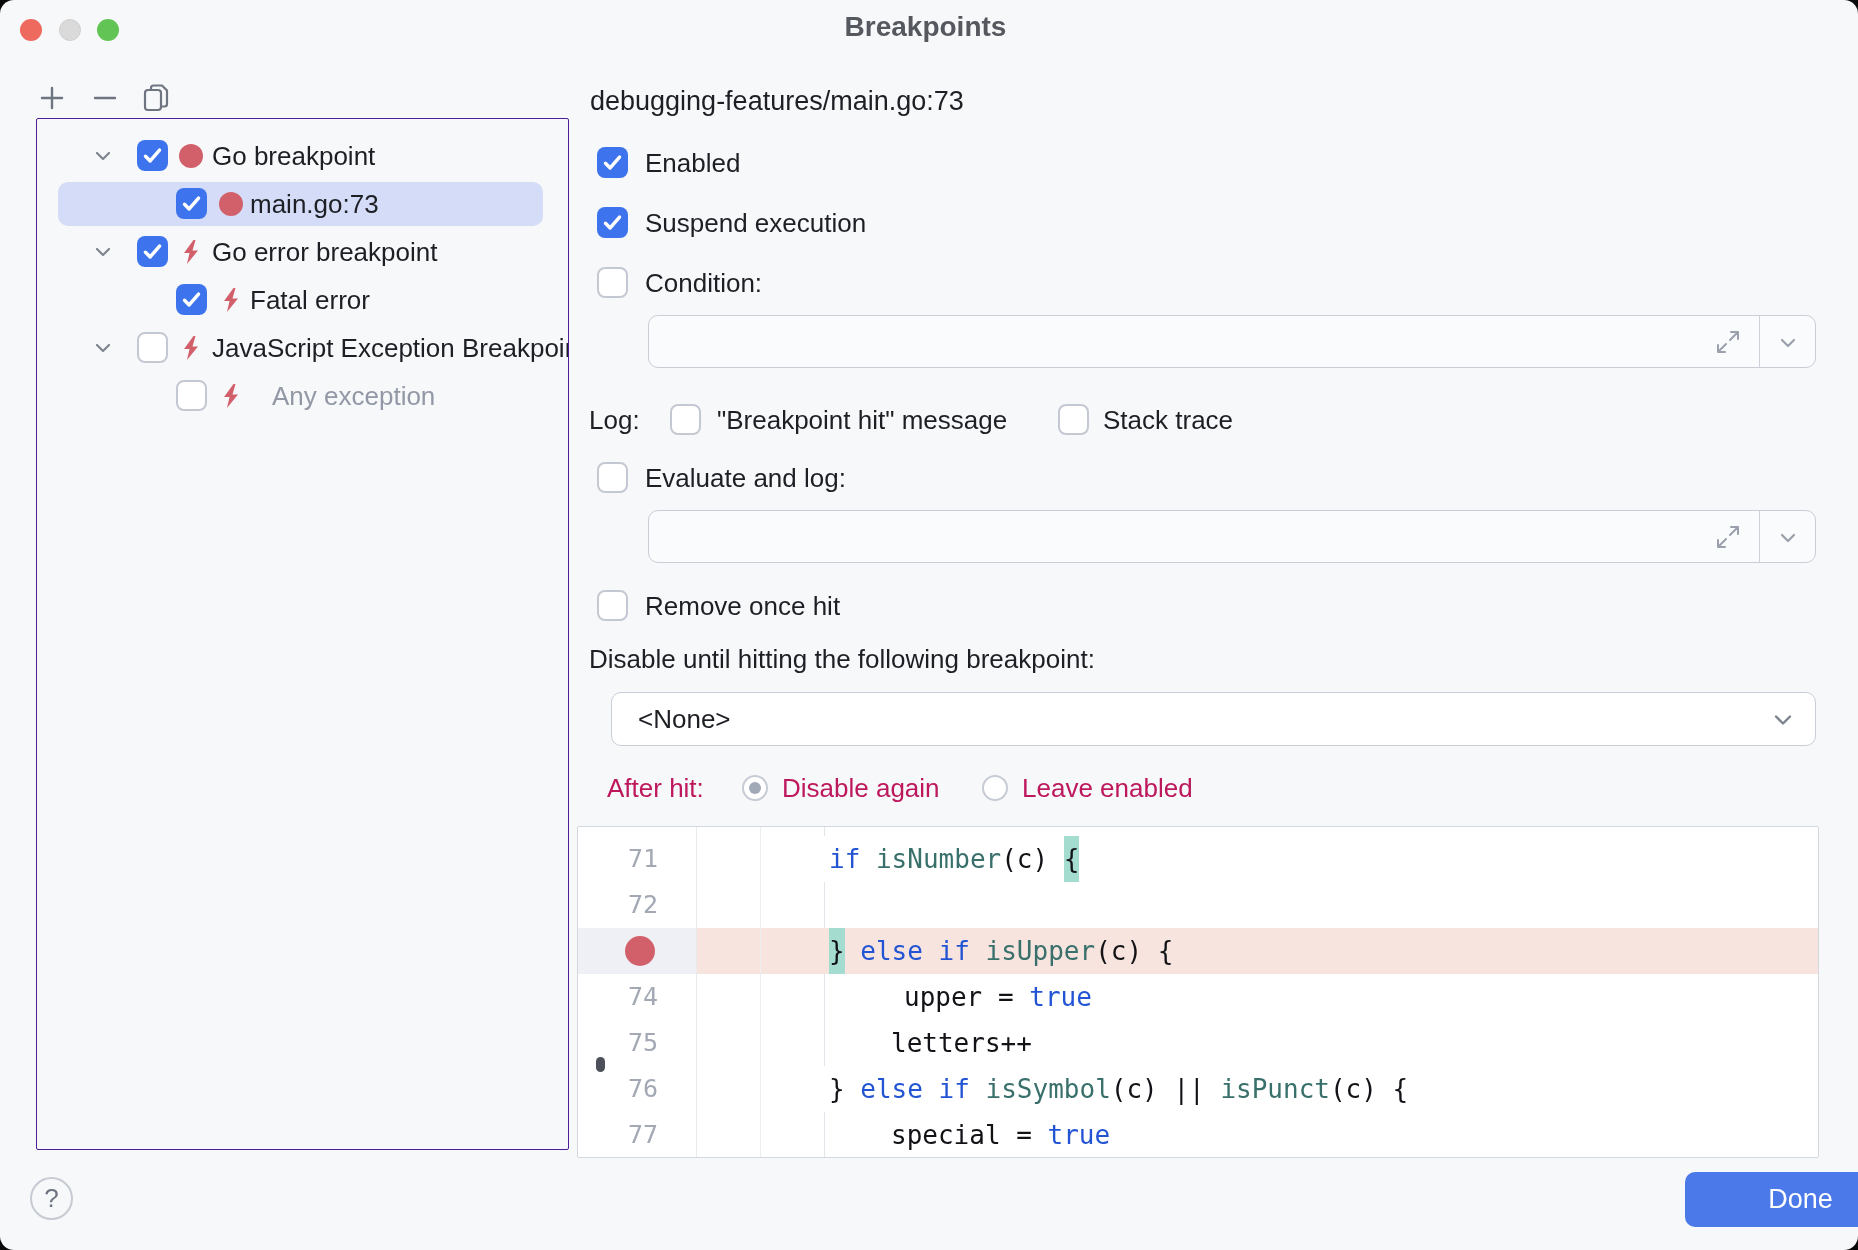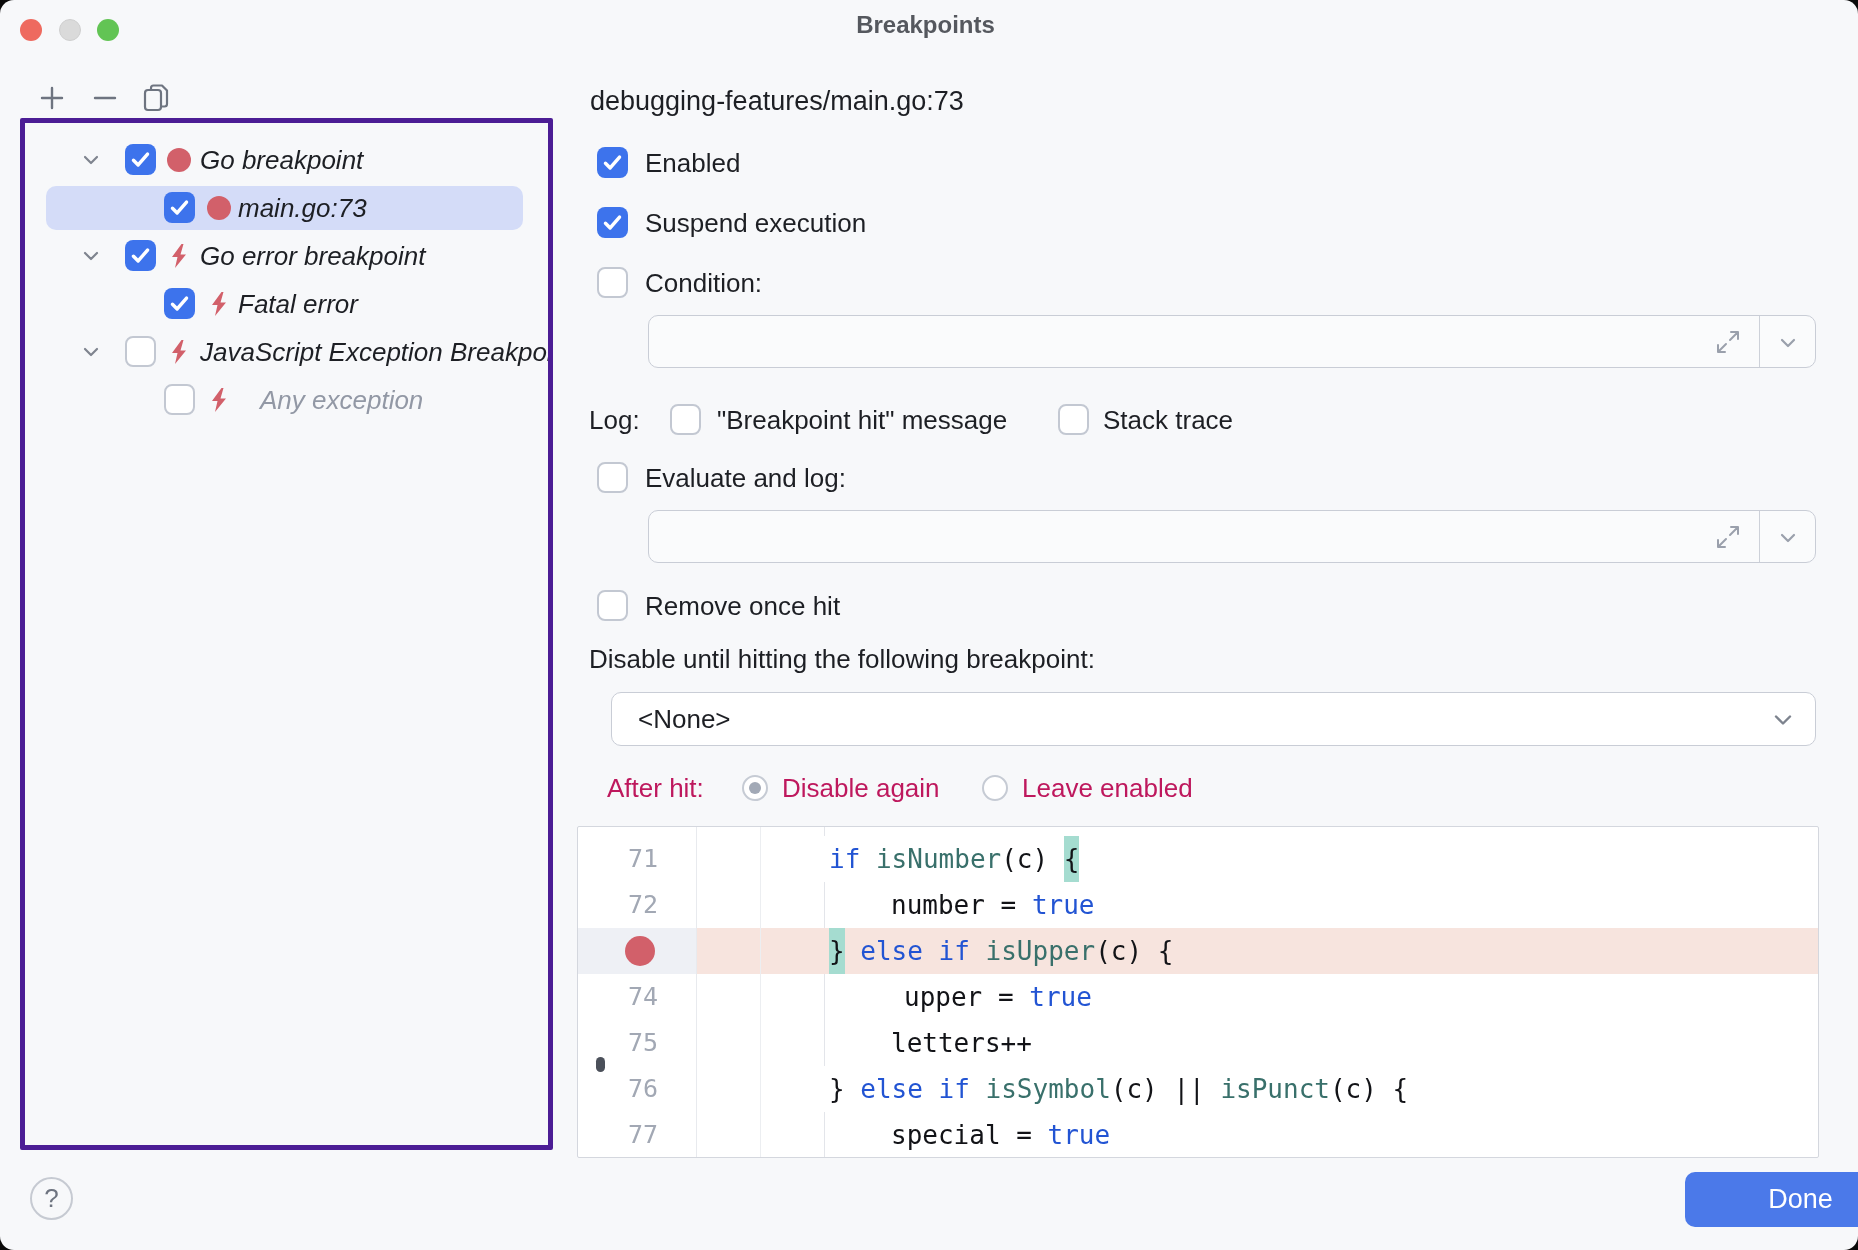--- a/index.html
+++ b/index.html
@@ -1,29 +1,29 @@
 <!DOCTYPE html>
 <html><head>
 <meta charset="utf-8">
 <style>
   html,body{margin:0;padding:0;background:#0a0a0a;}
   body{width:1858px;height:1250px;position:relative;font-family:"Liberation Sans",sans-serif;}
   .window{position:absolute;inset:0;background:#f7f8fa;border-radius:14px;overflow:hidden;}
   
   .titlebar{position:absolute;top:0;left:0;right:0;height:54px;}
-  .win-title{position:absolute;top:11px;left:0;right:7px;text-align:center;font-size:24px;font-weight:700;color:#55585e;}
+  .win-title{position:absolute;top:11px;left:0;right:7px;text-align:center;font-size:28px;font-weight:700;color:#55585e;}
   .tl{position:absolute;top:19px;width:22px;height:22px;border-radius:50%;}
   .tl.red{left:20px;background:#ee6a5f;}
   .tl.gray{left:59px;background:#dadada;border:1px solid #cfcfcf;box-sizing:border-box;}
   .tl.green{left:97px;background:#62c454;}
   
   .ticon{position:absolute;width:32px;height:32px;top:82px;}
   .ticon svg{width:100%;height:100%;}
   
-  .tree-panel{position:absolute;left:20px;top:118px;width:533px;height:1032px;border:5px solid #4c1d95;border-radius:2px;box-sizing:border-box;overflow:hidden;font-style:italic;}
+  .tree-panel{position:absolute;left:36px;top:118px;width:533px;height:1032px;border:1px solid #4c1d95;border-radius:2px;box-sizing:border-box;overflow:hidden;}
   .trow{position:absolute;left:0;width:100%;height:48px;}
   .trow .sel-bg{position:absolute;left:21px;right:25px;top:2px;bottom:2px;background:#d4dcf8;border-radius:10px;}
   .chev{position:absolute;width:28px;height:28px;top:10px;}
   .cbx{position:absolute;width:31px;height:31px;top:8px;border-radius:8px;box-sizing:border-box;}
   .cbx.on{background:#3d73ec;}
   .cbx.off{background:#fff;border:2px solid #c3c8d2;}
   .cbx svg{position:absolute;inset:3px;}
   .ticn{position:absolute;width:28px;height:28px;top:10px;}
   .tlabel{position:absolute;top:24px;transform:translateY(-50%);font-size:26px;color:#1d1f24;white-space:nowrap;}
   .tlabel.muted{color:#9298a5;margin-left:22px;}
@@ -243,21 +243,20 @@
         <div class="guide"></div>
         <div class="txt" style="left:313px"><span class="tk-p">lower = </span><span class="tk-k">true</span></div>
       </div>
       <div class="crow" style="top: 9px;">
         <div class="num">71</div>
         <div class="txt" style="left:251px"><span class="tk-k">if </span><span class="tk-f">isNumber</span><span class="tk-p">(c) </span><span class="tk-hl">{</span></div>
       </div>
       <div class="crow" style="top: 55px;">
         <div class="num">72</div>
         <div class="guide"></div>
-        <div class="txt" style="left:313px"><span class="tk-p">number = </span><span class="tk-k">true</span></div>
       </div>
       <div class="crow" style="top: 101px;">
         <div class="gutbg"></div>
         <div class="linebg"></div>
         <div class="bp"></div>
         <div class="txt" style="left:251px"><span class="tk-hl">}</span><span class="tk-p"> </span><span class="tk-k">else</span><span class="tk-p"> </span><span class="tk-k">if</span><span class="tk-p"> </span><span class="tk-f">isUpper</span><span class="tk-p">(c) {</span></div>
       </div>
       <div class="crow" style="top: 147px;">
         <div class="num">74</div>
         <div class="guide"></div>

